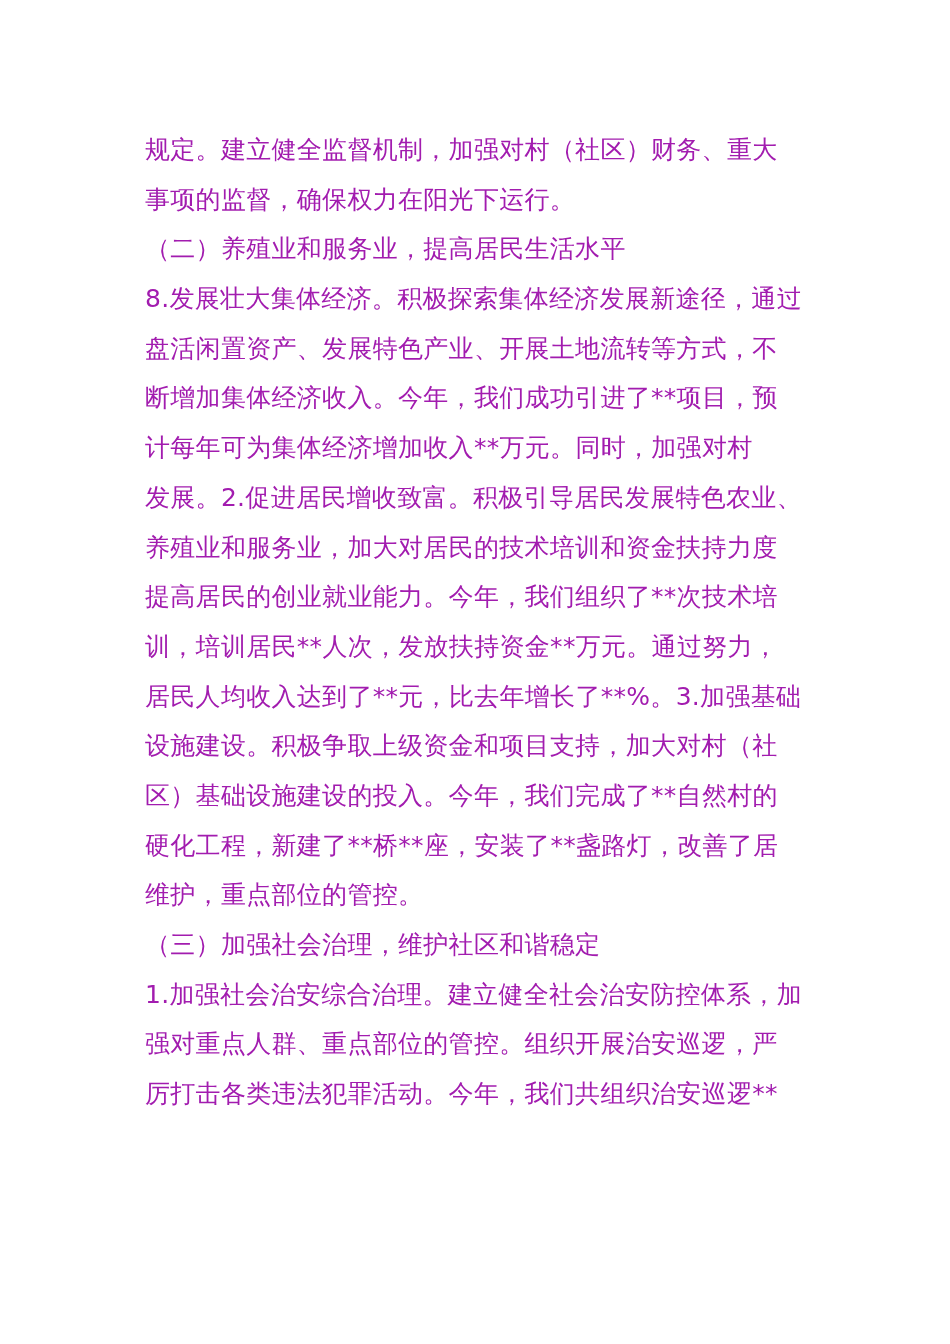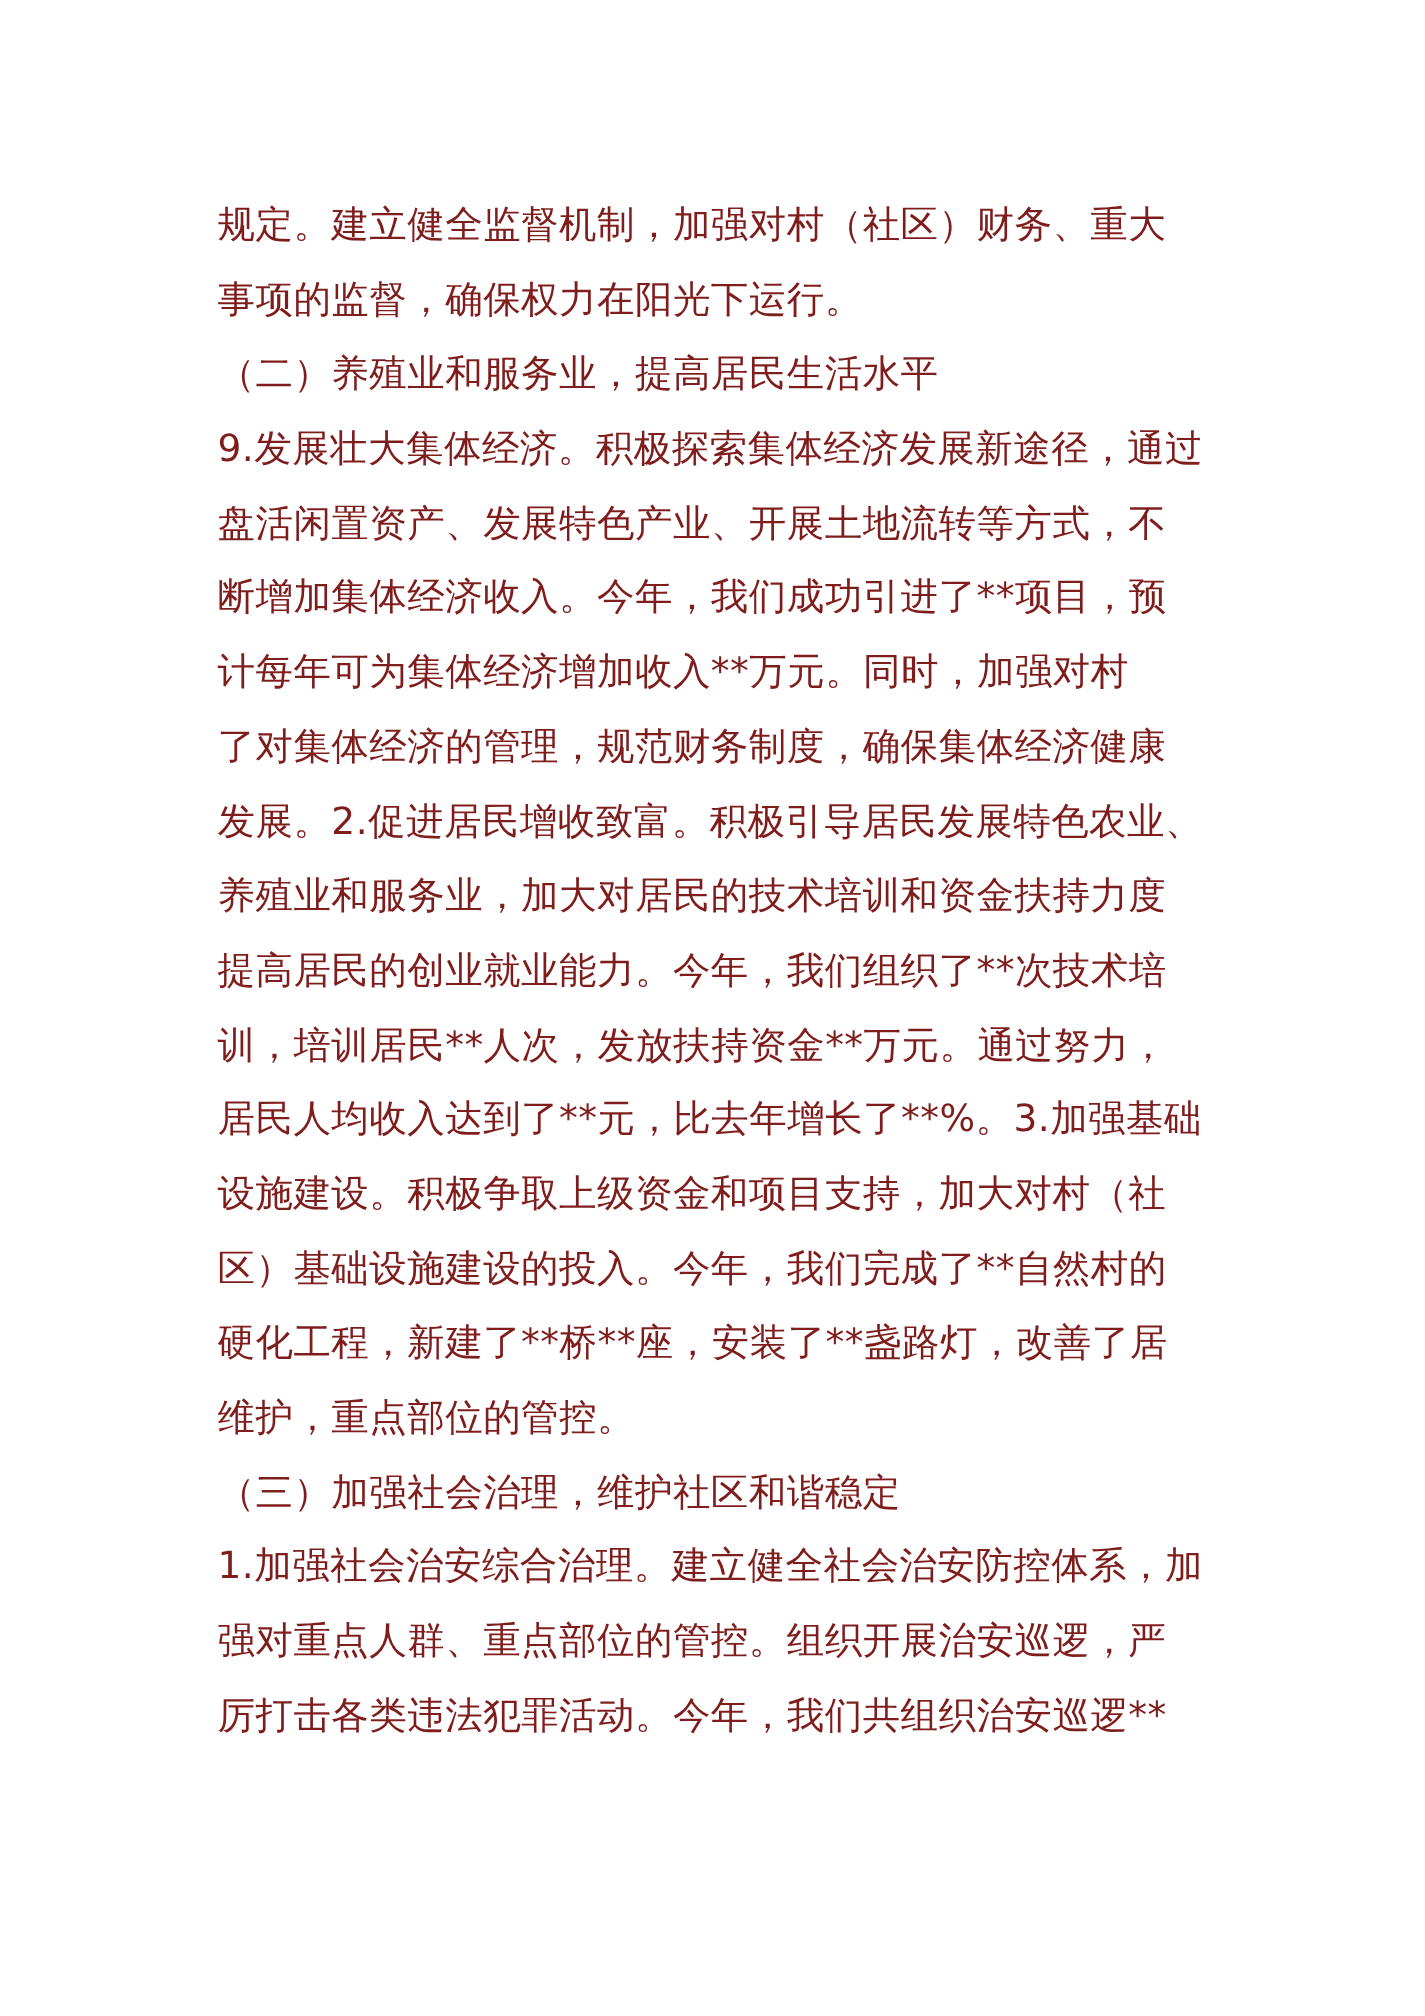--- a/index.html
+++ b/index.html
@@ -4,41 +4,40 @@
 <style>
   html, body { margin: 0; padding: 0; background: #ffffff; }
   body { width: 950px; height: 1344px; position: relative; overflow: hidden; }
   .page {
     position: absolute;
     left: 145px;
     top: 125px;
     width: 665px;
     font-family: "DejaVu Sans", "Liberation Sans", sans-serif;
     font-size: 25px;
-    color: #7f1d1d;
+    color: #a21caf;
   }
   .line {
     height: 49.7px;
     line-height: 49.7px;
     white-space: nowrap;
     letter-spacing: 0.3px;
   }
 </style>
 </head>
 <body>
 
 <div class="page">
   <div class="line">规定。建立健全监督机制，加强对村（社区）财务、重大</div>
   <div class="line">事项的监督，确保权力在阳光下运行。</div>
   <div class="line">（二）养殖业和服务业，提高居民生活水平</div>
-  <div class="line">9.发展壮大集体经济。积极探索集体经济发展新途径，通过</div>
+  <div class="line">8.发展壮大集体经济。积极探索集体经济发展新途径，通过</div>
   <div class="line">盘活闲置资产、发展特色产业、开展土地流转等方式，不</div>
   <div class="line">断增加集体经济收入。今年，我们成功引进了**项目，预</div>
   <div class="line">计每年可为集体经济增加收入**万元。同时，加强对村</div>
-  <div class="line">了对集体经济的管理，规范财务制度，确保集体经济健康</div>
   <div class="line">发展。2.促进居民增收致富。积极引导居民发展特色农业、</div>
   <div class="line">养殖业和服务业，加大对居民的技术培训和资金扶持力度</div>
   <div class="line">提高居民的创业就业能力。今年，我们组织了**次技术培</div>
   <div class="line">训，培训居民**人次，发放扶持资金**万元。通过努力，</div>
   <div class="line">居民人均收入达到了**元，比去年增长了**%。3.加强基础</div>
   <div class="line">设施建设。积极争取上级资金和项目支持，加大对村（社</div>
   <div class="line">区）基础设施建设的投入。今年，我们完成了**自然村的</div>
   <div class="line">硬化工程，新建了**桥**座，安装了**盏路灯，改善了居</div>
   <div class="line">维护，重点部位的管控。</div>
   <div class="line">（三）加强社会治理，维护社区和谐稳定</div>

